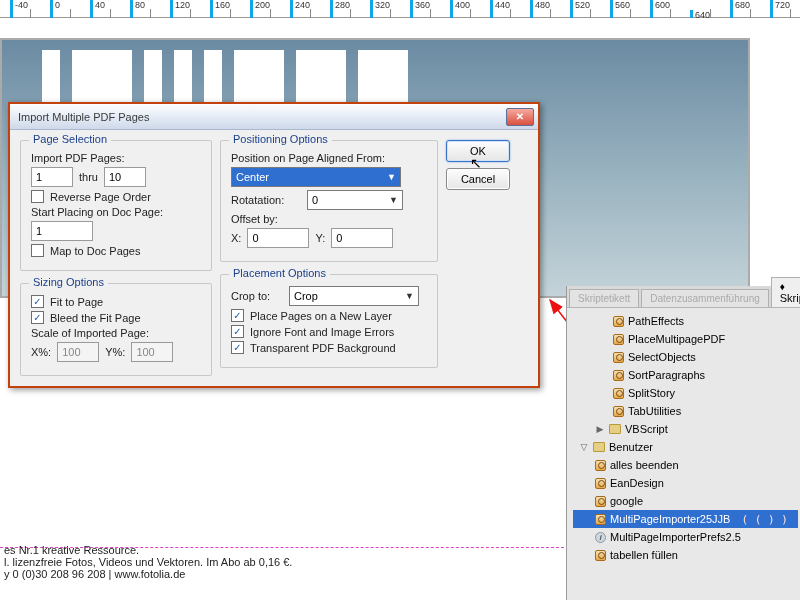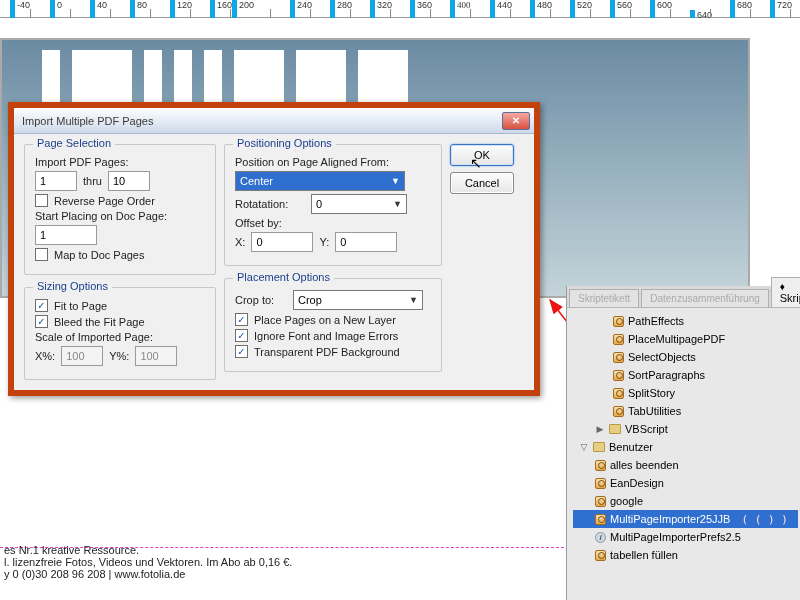--- a/index.html
+++ b/index.html
@@ -1,30 +1,30 @@
 <!DOCTYPE html>
 <html><head>
 <meta charset="utf-8">
 <style>
 * { box-sizing: border-box; margin: 0; padding: 0; font-family: Tahoma, Arial, sans-serif; font-size: 11px; }
 body { background: #fff; width: 800px; height: 600px; position: relative; overflow: hidden; }
 
 
 .ruler { position: absolute; top: 0; left: 0; right: 0; height: 18px; background: #fff; border-bottom: 1px solid #999; }
-.ruler-tick { position: absolute; top: 0; height: 18px; border-left: 5px solid #0ea5e9; font-size: 9px; color: #333; padding-left: 2px; }
+.ruler-tick { position: absolute; top: 0; height: 18px; border-left: 3px solid #0ea5e9; font-size: 9px; color: #333; padding-left: 2px; }
 .ruler-mid { position:absolute; top:9px; height:9px; border-left:1px solid #888;}
 
 
 .canvas { position: absolute; top: 18px; left: 0; right: 0; bottom: 0; background: #fff; }
 .doc-frame { position: absolute; left: 0; top: 20px; width: 750px; height: 260px; border: 2px solid #aaa; background: linear-gradient(#6b8ba3,#a0b8c4 60%, #c4d3d9); }
 .doc-letters { position: absolute; top: 10px; left: 40px; right:10px; height: 100px; display:flex; gap:12px;}
 .block { background:#fff; }
 
 
-.dialog { position: absolute; left: 8px; top: 102px; width: 532px; background: #f0f0f0; border: 6px solid #c2410c; box-shadow: 2px 2px 6px rgba(0,0,0,.4); }
+.dialog { position: absolute; left: 8px; top: 102px; width: 532px; background: #f0f0f0; border: 2px solid #c2410c; box-shadow: 2px 2px 6px rgba(0,0,0,.4); }
 .titlebar { height: 26px; background: linear-gradient(#fdfdfe,#e8eef7 45%,#cfd9ea); border-bottom: 1px solid #a9b7cf; display:flex; align-items:center; padding:0 4px 0 8px; color:#3a3a3a;}
 .titlebar .spacer{flex:1}
 .winbtns{display:flex;gap:2px}
 .winbtn{width:28px;height:18px;border:1px solid #5a6f99;border-radius:2px;display:flex;align-items:center;justify-content:center;background:linear-gradient(#f7fbff,#d5e2f5);font-size:10px}
 .winbtn.close{background:linear-gradient(#f7a9a0,#d94f3e);color:#fff;font-weight:bold}
 .dialog-body{padding:10px;display:flex;gap:8px;align-items:flex-start}
 .col{display:flex;flex-direction:column;gap:12px}
 .col1{width:192px}
 .col2{width:218px}
 .col3{flex:1;display:flex;flex-direction:column;gap:6px;align-items:flex-start}
@@ -81,31 +81,31 @@
     <div class="ruler-tick" style="left: 50px;">0</div>
     <div class="ruler-mid" style="left: 70px;"></div>
     <div class="ruler-tick" style="left: 90px;">40</div>
     <div class="ruler-mid" style="left: 110px;"></div>
     <div class="ruler-tick" style="left: 130px;">80</div>
     <div class="ruler-mid" style="left: 150px;"></div>
     <div class="ruler-tick" style="left: 170px;">120</div>
     <div class="ruler-mid" style="left: 190px;"></div>
     <div class="ruler-tick" style="left: 210px;">160</div>
     <div class="ruler-mid" style="left: 230px;"></div>
-    <div class="ruler-tick" style="left: 232px;">200</div>
+    <div class="ruler-tick" style="left: 250px;">200</div>
     <div class="ruler-mid" style="left: 270px;"></div>
     <div class="ruler-tick" style="left: 290px;">240</div>
     <div class="ruler-mid" style="left: 310px;"></div>
     <div class="ruler-tick" style="left: 330px;">280</div>
     <div class="ruler-mid" style="left: 350px;"></div>
     <div class="ruler-tick" style="left: 370px;">320</div>
     <div class="ruler-mid" style="left: 390px;"></div>
     <div class="ruler-tick" style="left: 410px;">360</div>
     <div class="ruler-mid" style="left: 430px;"></div>
-    <div class="ruler-tick" style="left: 450px; font-family: Liberation Serif, serif;">400</div>
+    <div class="ruler-tick" style="left: 450px;">400</div>
     <div class="ruler-mid" style="left: 470px;"></div>
     <div class="ruler-tick" style="left: 490px;">440</div>
     <div class="ruler-mid" style="left: 510px;"></div>
     <div class="ruler-tick" style="left: 530px;">480</div>
     <div class="ruler-mid" style="left: 550px;"></div>
     <div class="ruler-tick" style="left: 570px;">520</div>
     <div class="ruler-mid" style="left: 590px;"></div>
     <div class="ruler-tick" style="left: 610px;">560</div>
     <div class="ruler-mid" style="left: 630px;"></div>
     <div class="ruler-tick" style="left: 650px;">600</div>

